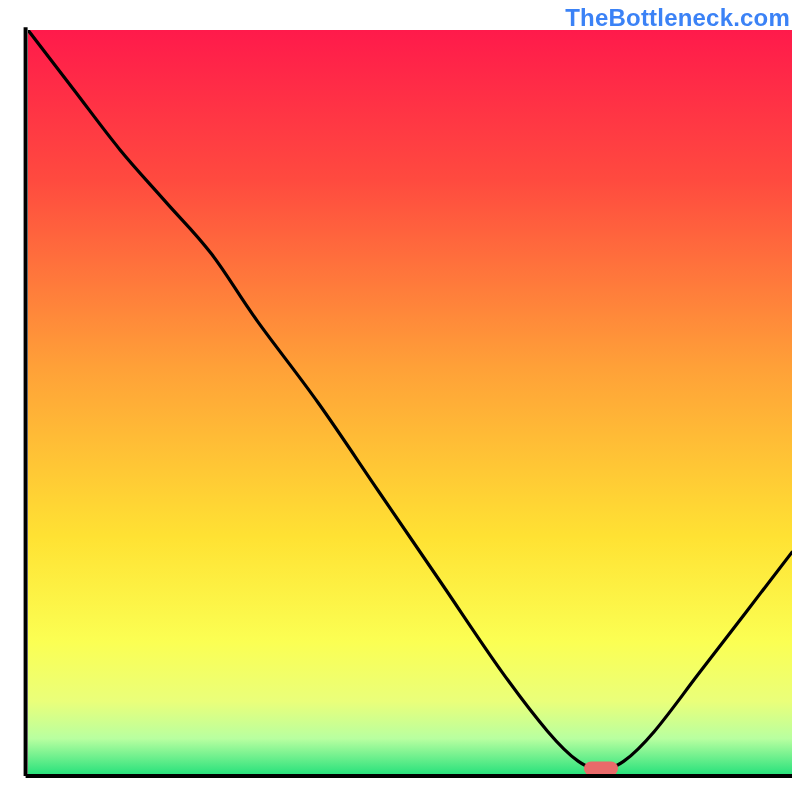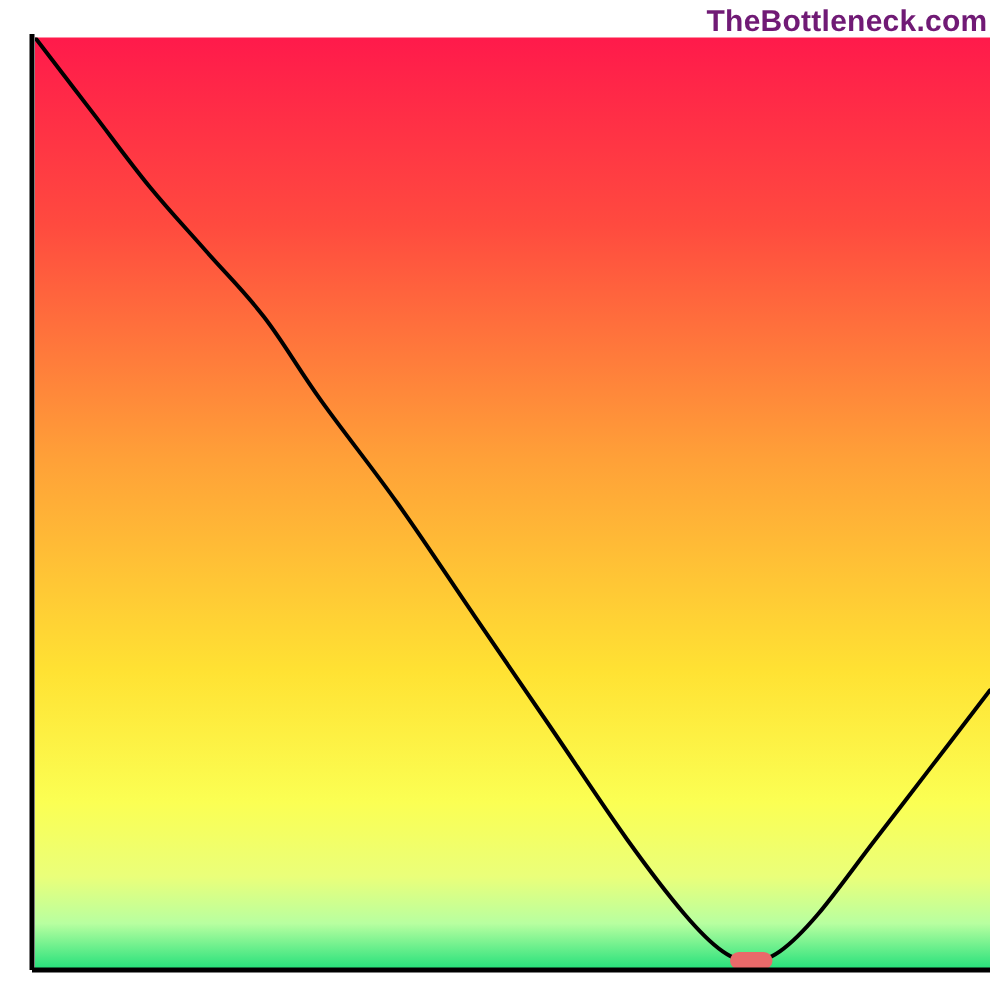--- a/index.html
+++ b/index.html
@@ -14,21 +14,21 @@
     position: relative;
     width: 800px;
     height: 800px;
   }
   .watermark {
     position: absolute;
     top: 4px;
     right: 10px;
     font-size: 24px;
     font-weight: bold;
-    color: #701a75;
+    color: #3b82f6;
     letter-spacing: 0.2px;
     text-align: center;
   }
   svg {
     display: block;
   }
 </style>
 </head>
 <body>
 

